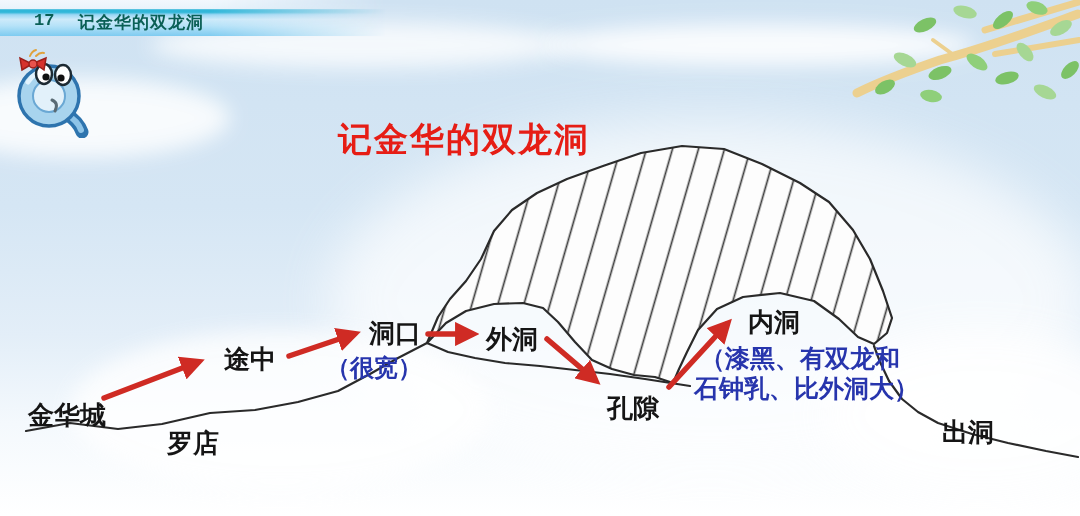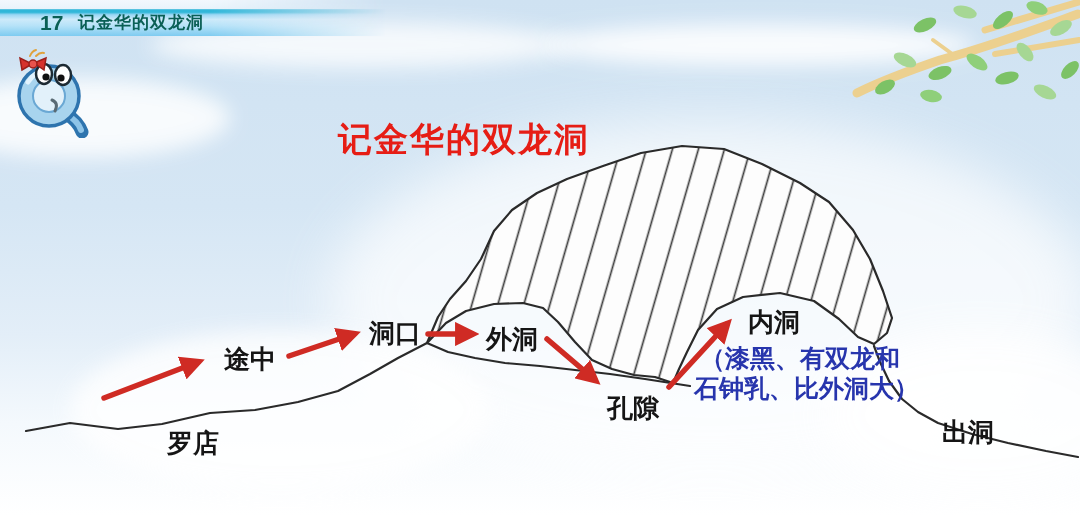--- a/index.html
+++ b/index.html
@@ -14,21 +14,21 @@
   .cloud.c3{left:-70px;top:78px;width:300px;height:80px;opacity:.9;}
   .cloud.c4{left:70px;top:330px;width:420px;height:160px;opacity:.85;}
   .cloud.c5{left:330px;top:120px;width:760px;height:360px;opacity:.75;filter:blur(26px);}
   .cloud.c6{left:820px;top:330px;width:320px;height:170px;opacity:.9;filter:blur(18px);}
   .topbar{
     position:absolute;left:0;top:0;width:420px;height:36px;
     background:linear-gradient(180deg,#f2f8fd 0%,#e8f3fb 24%,#31b7d9 27%,#31b7d9 34%,#9bd7f4 41%,#cdeafa 54%,#b5e2f8 72%,#7ecbf0 100%);
     -webkit-mask-image:linear-gradient(to right,#000 50%,transparent 92%);
     mask-image:linear-gradient(to right,#000 50%,transparent 92%);
   }
-  .topbar .num{position:absolute;left:40px;top:11px;font-size:21px;font-weight:bold;color:#0a5f55;}
+  .topbar .num{position:absolute;left:34px;top:11px;font-size:17px;font-weight:bold;color:#0a5f55;font-family:Liberation Mono, monospace;}
   .topbar .les{position:absolute;left:78px;top:11px;font-size:17px;font-weight:bold;color:#0a5f55;letter-spacing:1px;}
   .branch{position:absolute;right:0;top:0;}
   .mascot{position:absolute;left:8px;top:48px;}
   .sectitle{
     position:absolute;left:88px;top:68px;font-size:38px;font-weight:bold;color:#c0851c;
     letter-spacing:3px;text-shadow:0 1px 0 rgba(255,255,255,.8);
   }
   .dtitle{
     position:absolute;left:338px;top:117px;font-size:34px;font-weight:bold;color:#e61d15;letter-spacing:2px;
   }
@@ -141,24 +141,26 @@
 
     <g fill="none" stroke="#cf2b24" stroke-width="5.5" stroke-linecap="round">
       <path d="M104,398 L198,362" marker-end="url(#ah)"></path>
       <path d="M289,356 L354,334" marker-end="url(#ah)"></path>
       <path d="M428,334 L472,334" marker-end="url(#ah)"></path>
       <path d="M547,339 L595,380" marker-end="url(#ah)"></path>
       <path d="M669,387 L727,324" marker-end="url(#ah)"></path>
     </g>
   </svg>
 
+  <div class="lab l-jinhuacheng">金华城</div>
   <div class="lab l-luodian">罗店</div>
   <div class="lab l-tuzhong">途中</div>
   <div class="lab l-dongkou">洞口</div>
   <div class="lab l-waidong">外洞</div>
   <div class="lab l-kongxi">孔隙</div>
   <div class="lab l-neidong">内洞</div>
   <div class="lab l-chudong">出洞</div>
 
+  <div class="note n-dongkou">（很宽）</div>
   <div class="note n-neidong2">石钟乳、比外洞大）</div>
   <div class="note n-neidong1">（漆黑、有双龙和</div>
 
 </div>
 
 </body></html>

